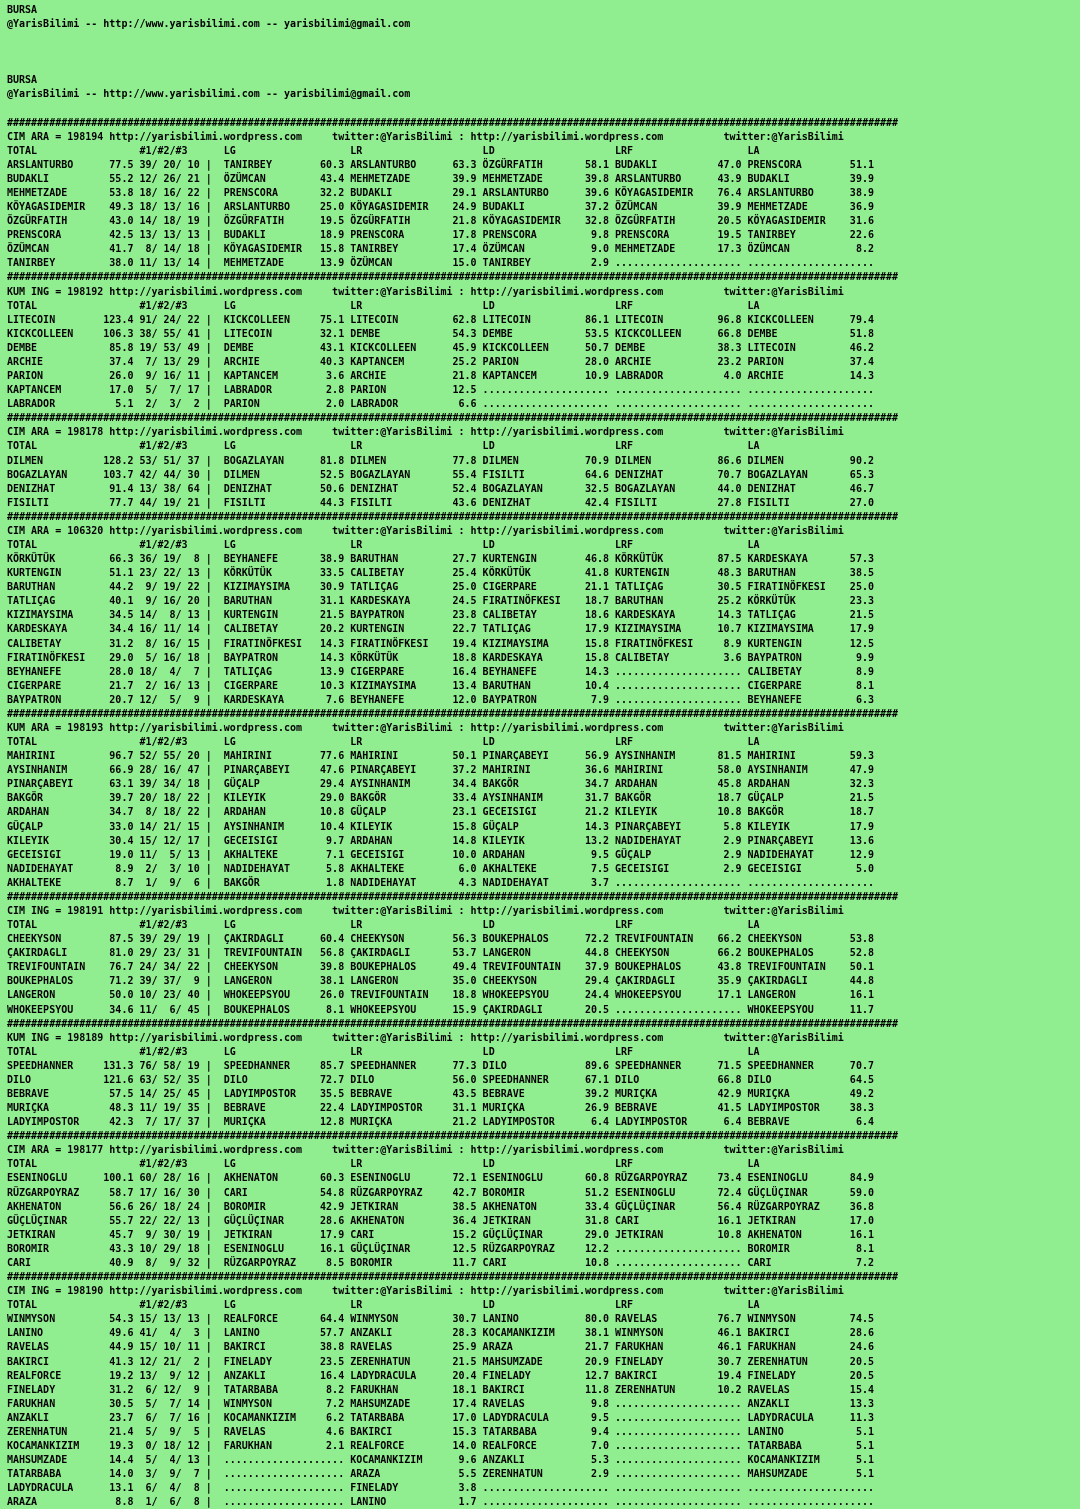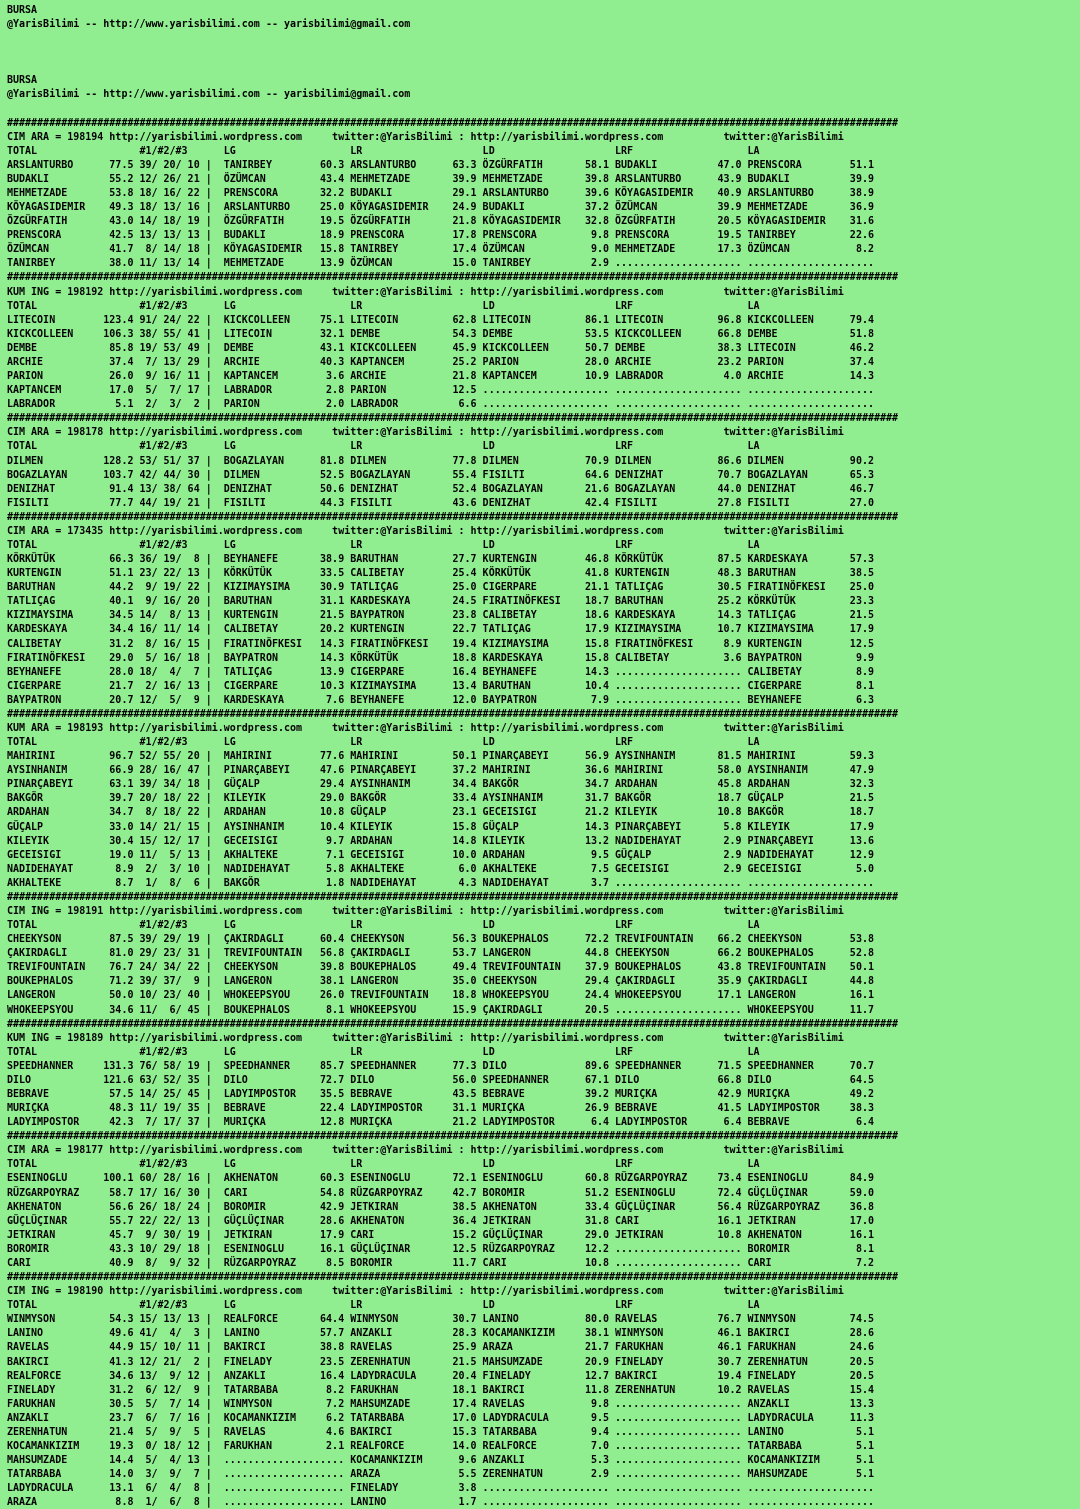--- a/index.html
+++ b/index.html
@@ -30,45 +30,45 @@
 
 
 <span>BURSA</span>
 <span>@YarisBilimi -- http://www.yarisbilimi.com -- yarisbilimi@gmail.com</span>
  </pre>
     <pre class="mono" style="color: rgb(0, 0, 0);"><span>####################################################################################################################################################</span>
 <span>CIM ARA = 198194 http://yarisbilimi.wordpress.com     twitter:@YarisBilimi : http://yarisbilimi.wordpress.com          twitter:@YarisBilimi</span>
 <span>TOTAL                 #1/#2/#3      LG                   LR                    LD                    LRF                   LA</span>
 <span>ARSLANTURBO      77.5 39/ 20/ 10 |  TANIRBEY        60.3 ARSLANTURBO      63.3 ÖZGÜRFATIH       58.1 BUDAKLI          47.0 PRENSCORA        51.1</span>
 <span>BUDAKLI          55.2 12/ 26/ 21 |  ÖZÜMCAN         43.4 MEHMETZADE       39.9 MEHMETZADE       39.8 ARSLANTURBO      43.9 BUDAKLI          39.9</span>
-<span>MEHMETZADE       53.8 18/ 16/ 22 |  PRENSCORA       32.2 BUDAKLI          29.1 ARSLANTURBO      39.6 KÖYAGASIDEMIR    40.9 ARSLANTURBO      38.9</span>
+<span>MEHMETZADE       53.8 18/ 16/ 22 |  PRENSCORA       32.2 BUDAKLI          29.1 ARSLANTURBO      39.6 KÖYAGASIDEMIR    76.4 ARSLANTURBO      38.9</span>
 <span>KÖYAGASIDEMIR    49.3 18/ 13/ 16 |  ARSLANTURBO     25.0 KÖYAGASIDEMIR    24.9 BUDAKLI          37.2 ÖZÜMCAN          39.9 MEHMETZADE       36.9</span>
 <span>ÖZGÜRFATIH       43.0 14/ 18/ 19 |  ÖZGÜRFATIH      19.5 ÖZGÜRFATIH       21.8 KÖYAGASIDEMIR    32.8 ÖZGÜRFATIH       20.5 KÖYAGASIDEMIR    31.6</span>
 <span>PRENSCORA        42.5 13/ 13/ 13 |  BUDAKLI         18.9 PRENSCORA        17.8 PRENSCORA         9.8 PRENSCORA        19.5 TANIRBEY         22.6</span>
 <span>ÖZÜMCAN          41.7  8/ 14/ 18 |  KÖYAGASIDEMIR   15.8 TANIRBEY         17.4 ÖZÜMCAN           9.0 MEHMETZADE       17.3 ÖZÜMCAN           8.2</span>
 <span>TANIRBEY         38.0 11/ 13/ 14 |  MEHMETZADE      13.9 ÖZÜMCAN          15.0 TANIRBEY          2.9 ..................... .....................</span></pre>
     <pre class="mono" style="color: rgb(0, 0, 0);"><span>####################################################################################################################################################</span>
 <span>KUM ING = 198192 http://yarisbilimi.wordpress.com     twitter:@YarisBilimi : http://yarisbilimi.wordpress.com          twitter:@YarisBilimi</span>
 <span>TOTAL                 #1/#2/#3      LG                   LR                    LD                    LRF                   LA</span>
 <span>LITECOIN        123.4 91/ 24/ 22 |  KICKCOLLEEN     75.1 LITECOIN         62.8 LITECOIN         86.1 LITECOIN         96.8 KICKCOLLEEN      79.4</span>
 <span>KICKCOLLEEN     106.3 38/ 55/ 41 |  LITECOIN        32.1 DEMBE            54.3 DEMBE            53.5 KICKCOLLEEN      66.8 DEMBE            51.8</span>
 <span>DEMBE            85.8 19/ 53/ 49 |  DEMBE           43.1 KICKCOLLEEN      45.9 KICKCOLLEEN      50.7 DEMBE            38.3 LITECOIN         46.2</span>
 <span>ARCHIE           37.4  7/ 13/ 29 |  ARCHIE          40.3 KAPTANCEM        25.2 PARION           28.0 ARCHIE           23.2 PARION           37.4</span>
 <span>PARION           26.0  9/ 16/ 11 |  KAPTANCEM        3.6 ARCHIE           21.8 KAPTANCEM        10.9 LABRADOR          4.0 ARCHIE           14.3</span>
 <span>KAPTANCEM        17.0  5/  7/ 17 |  LABRADOR         2.8 PARION           12.5 ..................... ..................... .....................</span>
 <span>LABRADOR          5.1  2/  3/  2 |  PARION           2.0 LABRADOR          6.6 ..................... ..................... .....................</span></pre>
     <pre class="mono" style="color: rgb(0, 0, 0);"><span>####################################################################################################################################################</span>
 <span>CIM ARA = 198178 http://yarisbilimi.wordpress.com     twitter:@YarisBilimi : http://yarisbilimi.wordpress.com          twitter:@YarisBilimi</span>
 <span>TOTAL                 #1/#2/#3      LG                   LR                    LD                    LRF                   LA</span>
 <span>DILMEN          128.2 53/ 51/ 37 |  BOGAZLAYAN      81.8 DILMEN           77.8 DILMEN           70.9 DILMEN           86.6 DILMEN           90.2</span>
 <span>BOGAZLAYAN      103.7 42/ 44/ 30 |  DILMEN          52.5 BOGAZLAYAN       55.4 FISILTI          64.6 DENIZHAT         70.7 BOGAZLAYAN       65.3</span>
-<span>DENIZHAT         91.4 13/ 38/ 64 |  DENIZHAT        50.6 DENIZHAT         52.4 BOGAZLAYAN       21.6 BOGAZLAYAN       44.0 DENIZHAT         46.7</span>
+<span>DENIZHAT         91.4 13/ 38/ 64 |  DENIZHAT        50.6 DENIZHAT         52.4 BOGAZLAYAN       32.5 BOGAZLAYAN       44.0 DENIZHAT         46.7</span>
 <span>FISILTI          77.7 44/ 19/ 21 |  FISILTI         44.3 FISILTI          43.6 DENIZHAT         42.4 FISILTI          27.8 FISILTI          27.0</span></pre>
     <pre class="mono" style="color: rgb(0, 0, 0);"><span>####################################################################################################################################################</span>
-<span>CIM ARA = 173435 http://yarisbilimi.wordpress.com     twitter:@YarisBilimi : http://yarisbilimi.wordpress.com          twitter:@YarisBilimi</span>
+<span>CIM ARA = 106320 http://yarisbilimi.wordpress.com     twitter:@YarisBilimi : http://yarisbilimi.wordpress.com          twitter:@YarisBilimi</span>
 <span>TOTAL                 #1/#2/#3      LG                   LR                    LD                    LRF                   LA</span>
 <span>KÖRKÜTÜK         66.3 36/ 19/  8 |  BEYHANEFE       38.9 BARUTHAN         27.7 KURTENGIN        46.8 KÖRKÜTÜK         87.5 KARDESKAYA       57.3</span>
 <span>KURTENGIN        51.1 23/ 22/ 13 |  KÖRKÜTÜK        33.5 CALIBETAY        25.4 KÖRKÜTÜK         41.8 KURTENGIN        48.3 BARUTHAN         38.5</span>
 <span>BARUTHAN         44.2  9/ 19/ 22 |  KIZIMAYSIMA     30.9 TATLIÇAG         25.0 CIGERPARE        21.1 TATLIÇAG         30.5 FIRATINÖFKESI    25.0</span>
 <span>TATLIÇAG         40.1  9/ 16/ 20 |  BARUTHAN        31.1 KARDESKAYA       24.5 FIRATINÖFKESI    18.7 BARUTHAN         25.2 KÖRKÜTÜK         23.3</span>
 <span>KIZIMAYSIMA      34.5 14/  8/ 13 |  KURTENGIN       21.5 BAYPATRON        23.8 CALIBETAY        18.6 KARDESKAYA       14.3 TATLIÇAG         21.5</span>
 <span>KARDESKAYA       34.4 16/ 11/ 14 |  CALIBETAY       20.2 KURTENGIN        22.7 TATLIÇAG         17.9 KIZIMAYSIMA      10.7 KIZIMAYSIMA      17.9</span>
 <span>CALIBETAY        31.2  8/ 16/ 15 |  FIRATINÖFKESI   14.3 FIRATINÖFKESI    19.4 KIZIMAYSIMA      15.8 FIRATINÖFKESI     8.9 KURTENGIN        12.5</span>
 <span>FIRATINÖFKESI    29.0  5/ 16/ 18 |  BAYPATRON       14.3 KÖRKÜTÜK         18.8 KARDESKAYA       15.8 CALIBETAY         3.6 BAYPATRON         9.9</span>
 <span>BEYHANEFE        28.0 18/  4/  7 |  TATLIÇAG        13.9 CIGERPARE        16.4 BEYHANEFE        14.3 ..................... CALIBETAY         8.9</span>
@@ -79,21 +79,21 @@
 <span>TOTAL                 #1/#2/#3      LG                   LR                    LD                    LRF                   LA</span>
 <span>MAHIRINI         96.7 52/ 55/ 20 |  MAHIRINI        77.6 MAHIRINI         50.1 PINARÇABEYI      56.9 AYSINHANIM       81.5 MAHIRINI         59.3</span>
 <span>AYSINHANIM       66.9 28/ 16/ 47 |  PINARÇABEYI     47.6 PINARÇABEYI      37.2 MAHIRINI         36.6 MAHIRINI         58.0 AYSINHANIM       47.9</span>
 <span>PINARÇABEYI      63.1 39/ 34/ 18 |  GÜÇALP          29.4 AYSINHANIM       34.4 BAKGÖR           34.7 ARDAHAN          45.8 ARDAHAN          32.3</span>
 <span>BAKGÖR           39.7 20/ 18/ 22 |  KILEYIK         29.0 BAKGÖR           33.4 AYSINHANIM       31.7 BAKGÖR           18.7 GÜÇALP           21.5</span>
 <span>ARDAHAN          34.7  8/ 18/ 22 |  ARDAHAN         10.8 GÜÇALP           23.1 GECEISIGI        21.2 KILEYIK          10.8 BAKGÖR           18.7</span>
 <span>GÜÇALP           33.0 14/ 21/ 15 |  AYSINHANIM      10.4 KILEYIK          15.8 GÜÇALP           14.3 PINARÇABEYI       5.8 KILEYIK          17.9</span>
 <span>KILEYIK          30.4 15/ 12/ 17 |  GECEISIGI        9.7 ARDAHAN          14.8 KILEYIK          13.2 NADIDEHAYAT       2.9 PINARÇABEYI      13.6</span>
 <span>GECEISIGI        19.0 11/  5/ 13 |  AKHALTEKE        7.1 GECEISIGI        10.0 ARDAHAN           9.5 GÜÇALP            2.9 NADIDEHAYAT      12.9</span>
 <span>NADIDEHAYAT       8.9  2/  3/ 10 |  NADIDEHAYAT      5.8 AKHALTEKE         6.0 AKHALTEKE         7.5 GECEISIGI         2.9 GECEISIGI         5.0</span>
-<span>AKHALTEKE         8.7  1/  8/  6 |  BAKGÖR           1.8 NADIDEHAYAT       4.3 NADIDEHAYAT       3.7 ..................... .....................</span></pre>
+<span>AKHALTEKE         8.7  1/  9/  6 |  BAKGÖR           1.8 NADIDEHAYAT       4.3 NADIDEHAYAT       3.7 ..................... .....................</span></pre>
     <pre class="mono" style="color: rgb(0, 0, 0);"><span>####################################################################################################################################################</span>
 <span>CIM ING = 198191 http://yarisbilimi.wordpress.com     twitter:@YarisBilimi : http://yarisbilimi.wordpress.com          twitter:@YarisBilimi</span>
 <span>TOTAL                 #1/#2/#3      LG                   LR                    LD                    LRF                   LA</span>
 <span>CHEEKYSON        87.5 39/ 29/ 19 |  ÇAKIRDAGLI      60.4 CHEEKYSON        56.3 BOUKEPHALOS      72.2 TREVIFOUNTAIN    66.2 CHEEKYSON        53.8</span>
 <span>ÇAKIRDAGLI       81.0 29/ 23/ 31 |  TREVIFOUNTAIN   56.8 ÇAKIRDAGLI       53.7 LANGERON         44.8 CHEEKYSON        66.2 BOUKEPHALOS      52.8</span>
 <span>TREVIFOUNTAIN    76.7 24/ 34/ 22 |  CHEEKYSON       39.8 BOUKEPHALOS      49.4 TREVIFOUNTAIN    37.9 BOUKEPHALOS      43.8 TREVIFOUNTAIN    50.1</span>
 <span>BOUKEPHALOS      71.2 39/ 37/  9 |  LANGERON        38.1 LANGERON         35.0 CHEEKYSON        29.4 ÇAKIRDAGLI       35.9 ÇAKIRDAGLI       44.8</span>
 <span>LANGERON         50.0 10/ 23/ 40 |  WHOKEEPSYOU     26.0 TREVIFOUNTAIN    18.8 WHOKEEPSYOU      24.4 WHOKEEPSYOU      17.1 LANGERON         16.1</span>
 <span>WHOKEEPSYOU      34.6 11/  6/ 45 |  BOUKEPHALOS      8.1 WHOKEEPSYOU      15.9 ÇAKIRDAGLI       20.5 ..................... WHOKEEPSYOU      11.7</span></pre>
     <pre class="mono" style="color: rgb(0, 0, 0);"><span>####################################################################################################################################################</span>
@@ -114,21 +114,21 @@
 <span>JETKIRAN         45.7  9/ 30/ 19 |  JETKIRAN        17.9 CARI             15.2 GÜÇLÜÇINAR       29.0 JETKIRAN         10.8 AKHENATON        16.1</span>
 <span>BOROMIR          43.3 10/ 29/ 18 |  ESENINOGLU      16.1 GÜÇLÜÇINAR       12.5 RÜZGARPOYRAZ     12.2 ..................... BOROMIR           8.1</span>
 <span>CARI             40.9  8/  9/ 32 |  RÜZGARPOYRAZ     8.5 BOROMIR          11.7 CARI             10.8 ..................... CARI              7.2</span></pre>
     <pre class="mono" style="color: rgb(0, 0, 0);"><span>####################################################################################################################################################</span>
 <span>CIM ING = 198190 http://yarisbilimi.wordpress.com     twitter:@YarisBilimi : http://yarisbilimi.wordpress.com          twitter:@YarisBilimi</span>
 <span>TOTAL                 #1/#2/#3      LG                   LR                    LD                    LRF                   LA</span>
 <span>WINMYSON         54.3 15/ 13/ 13 |  REALFORCE       64.4 WINMYSON         30.7 LANINO           80.0 RAVELAS          76.7 WINMYSON         74.5</span>
 <span>LANINO           49.6 41/  4/  3 |  LANINO          57.7 ANZAKLI          28.3 KOCAMANKIZIM     38.1 WINMYSON         46.1 BAKIRCI          28.6</span>
 <span>RAVELAS          44.9 15/ 10/ 11 |  BAKIRCI         38.8 RAVELAS          25.9 ARAZA            21.7 FARUKHAN         46.1 FARUKHAN         24.6</span>
 <span>BAKIRCI          41.3 12/ 21/  2 |  FINELADY        23.5 ZERENHATUN       21.5 MAHSUMZADE       20.9 FINELADY         30.7 ZERENHATUN       20.5</span>
-<span>REALFORCE        34.6 13/  9/ 12 |  ANZAKLI         16.4 LADYDRACULA      20.4 FINELADY         12.7 BAKIRCI          19.4 FINELADY         20.5</span>
+<span>REALFORCE        19.2 13/  9/ 12 |  ANZAKLI         16.4 LADYDRACULA      20.4 FINELADY         12.7 BAKIRCI          19.4 FINELADY         20.5</span>
 <span>FINELADY         31.2  6/ 12/  9 |  TATARBABA        8.2 FARUKHAN         18.1 BAKIRCI          11.8 ZERENHATUN       10.2 RAVELAS          15.4</span>
 <span>FARUKHAN         30.5  5/  7/ 14 |  WINMYSON         7.2 MAHSUMZADE       17.4 RAVELAS           9.8 ..................... ANZAKLI          13.3</span>
 <span>ANZAKLI          23.7  6/  7/ 16 |  KOCAMANKIZIM     6.2 TATARBABA        17.0 LADYDRACULA       9.5 ..................... LADYDRACULA      11.3</span>
 <span>ZERENHATUN       21.4  5/  9/  5 |  RAVELAS          4.6 BAKIRCI          15.3 TATARBABA         9.4 ..................... LANINO            5.1</span>
 <span>KOCAMANKIZIM     19.3  0/ 18/ 12 |  FARUKHAN         2.1 REALFORCE        14.0 REALFORCE         7.0 ..................... TATARBABA         5.1</span>
 <span>MAHSUMZADE       14.4  5/  4/ 13 |  .................... KOCAMANKIZIM      9.6 ANZAKLI           5.3 ..................... KOCAMANKIZIM      5.1</span>
 <span>TATARBABA        14.0  3/  9/  7 |  .................... ARAZA             5.5 ZERENHATUN        2.9 ..................... MAHSUMZADE        5.1</span>
 <span>LADYDRACULA      13.1  6/  4/  8 |  .................... FINELADY          3.8 ..................... ..................... .....................</span>
 <span>ARAZA             8.8  1/  6/  8 |  .................... LANINO            1.7 ..................... ..................... .....................</span></pre>
   </div>

